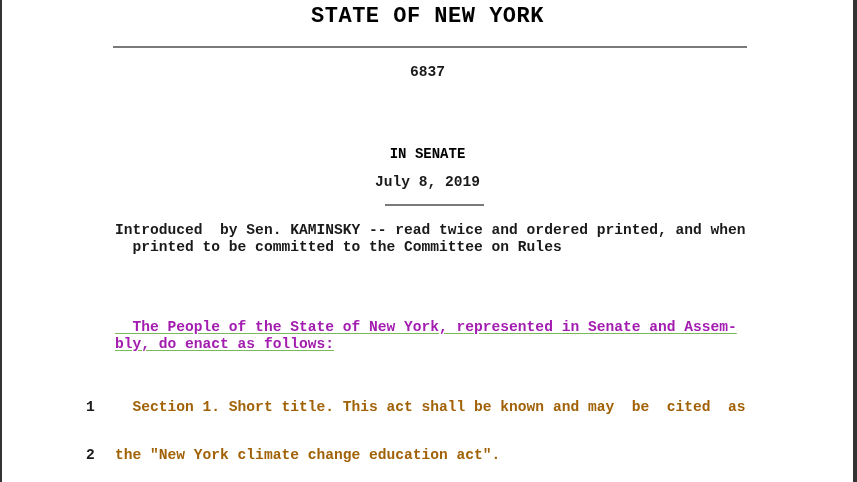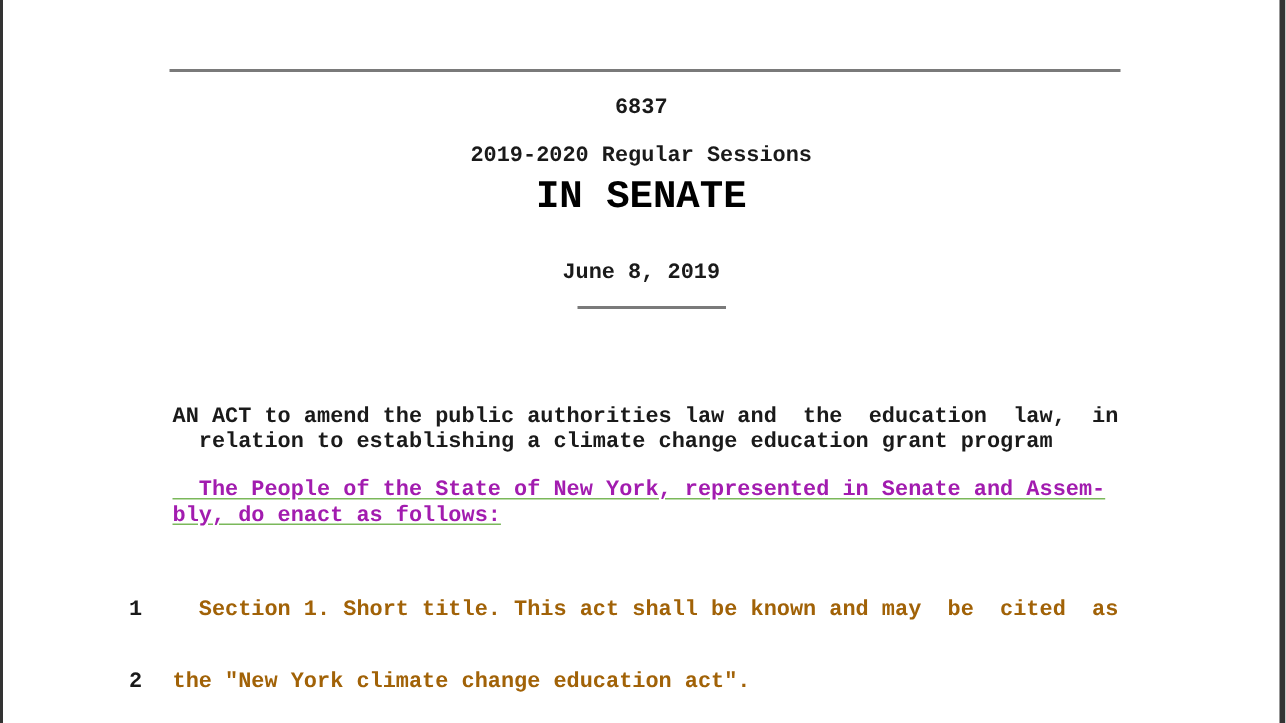--- a/index.html
+++ b/index.html
@@ -40,22 +40,22 @@
       position: absolute;
       top: 46px;
       left: 111px;
       width: 634px;
       height: 2px;
       background: #7a7a7a;
     }
     .bill-number { top: 64px; }
     .session { top: 96px; }
     .chamber {
-      top: 116px;
-      font-size: 26px;
+      top: 146px;
+      font-size: 14px;
       font-weight: bold;
       color: #000000;
     }
     .date { top: 174px; }
     .rule-short {
       position: absolute;
       top: 204px;
       left: 383px;
       width: 99px;
       height: 1.5px;
@@ -91,31 +91,31 @@
       width: 29px;
       color: #1a1a1a;
     }
     .ltext { color: #a16207; }
   </style>
 </head>
 <body>
 
 <div class="frame">
 
+  <div class="abs center mono state-title">STATE OF NEW YORK</div>
   <div class="rule-long"></div>
 
   <div class="abs center mono bill-number">6837</div>
-  <div class="abs center mono session">2019-2020 Regular Sessions</div>
   <div class="abs center mono chamber">IN SENATE</div>
-  <div class="abs center mono date">June 8, 2019</div>
+  <div class="abs center mono date">July 8, 2019</div>
   <div class="rule-short"></div>
 
+  <div class="abs mono para intro"><span>Introduced  by Sen. KAMINSKY -- read twice and ordered printed, and when</span>
+<span>  printed to be committed to the Committee on Rules</span></div>
 
-  <div class="abs mono para act"><span>AN ACT to amend the public authorities law and  the  education  law,  in</span>
-<span>  relation to establishing a climate change education grant program</span></div>
 
   <div class="abs mono enact"><span>  The People of the State of New York, represented in Senate and Assem-</span>
 <span>bly, do enact as follows:</span></div>
 
   <div class="abs mono body-lines">
     <span class="bline"><span class="lnum">1</span><span class="ltext">  Section 1. Short title. This act shall be known and may  be  cited  as</span></span>
     <span class="bline"><span class="lnum">2</span><span class="ltext">the "New York climate change education act".</span></span>
     
     
     

